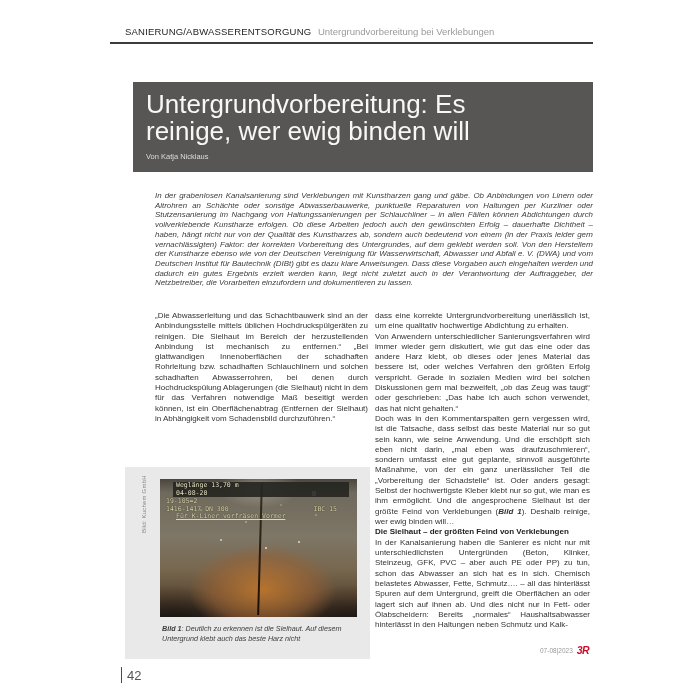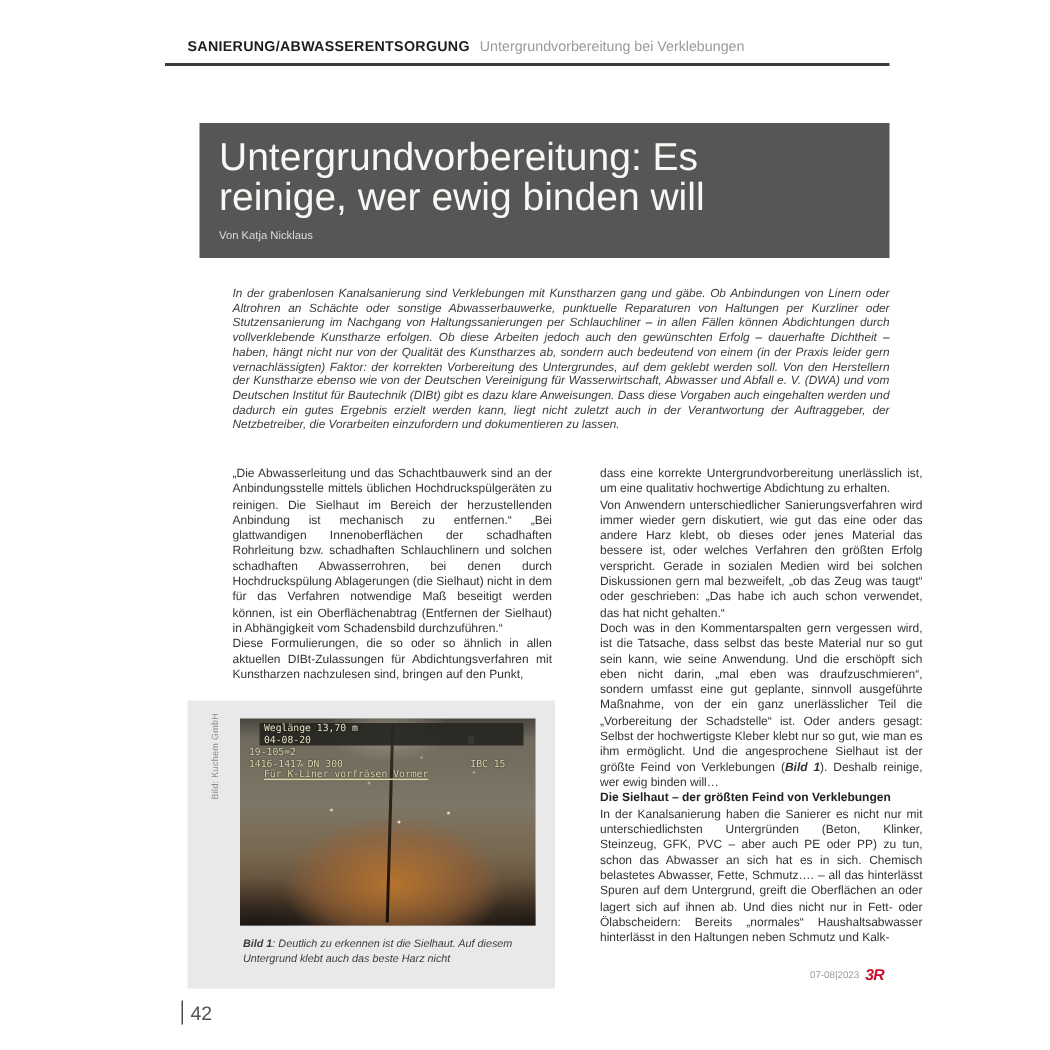--- a/index.html
+++ b/index.html
@@ -3,41 +3,41 @@
 <meta charset="utf-8">
 <style>
   html,body { margin:0; padding:0; background:#ffffff; }
   .page {
     position:relative; width:700px; height:700px; background:#ffffff;
     font-family:"Liberation Sans", sans-serif; overflow:hidden;
   }
 
   
   .header { position:absolute; left:125px; top:26px; font-size:9.5px; white-space:nowrap; }
-  .kicker { font-weight:700; color:#1d1d1b; letter-spacing:0.2px; }
+  .kicker { font-weight:400; color:#1d1d1b; letter-spacing:0.2px; }
   .topic  { color:#9a9a9a; margin-left:4px; }
   .rule   { position:absolute; left:110px; top:42px; width:483px; height:2px; background:#3c3c3b; }
 
   
   .title-block { position:absolute; left:133px; top:82px; width:460px; height:90px; background:#585654; }
   .title { margin:9px 0 0 13px; width:400px; font-size:26px; line-height:27px; font-weight:400; color:#f7f7f6; }
   .byline { position:absolute; left:13px; bottom:11px; font-size:7.5px; color:#dcdcdc; }
 
   
   .intro {
     position:absolute; left:155px; top:191px; width:438px;
     font-size:7.9px; font-style:italic; line-height:9.7px;
     text-align:justify; color:#3d3d3d;
   }
 
   
   .col { position:absolute; top:311px; font-size:8px; line-height:10.3px; color:#333; }
   .col p { margin:0; text-align:justify; }
   .col-left  { left:155px; width:213px; }
-  .col-right { left:400px; width:215px; }
+  .col-right { left:375px; width:215px; }
   .subhead { font-weight:700; color:#222; margin-top:5px; margin-bottom:1px; line-height:10.5px; text-align:left; }
   .bold-it { font-weight:700; font-style:italic; }
 
   
   .figure-panel { position:absolute; left:125px; top:467px; width:245px; height:192px; background:#e9e9e9; }
   .credit {
     position:absolute; left:16px; top:66px; transform-origin:0 0; transform:rotate(-90deg);
     font-size:6px; color:#8a8a8a; white-space:nowrap; letter-spacing:0.2px;
   }
   .photo {
@@ -92,21 +92,20 @@
 
   <div class="title-block">
     <div class="title">Untergrundvorbereitung: Es reinige, wer ewig binden will</div>
     <div class="byline">Von Katja Nicklaus</div>
   </div>
 
   <div class="intro">In der grabenlosen Kanalsanierung sind Verklebungen mit Kunstharzen gang und gäbe. Ob Anbindungen von Linern oder Altrohren an Schächte oder sonstige Abwasserbauwerke, punktuelle Reparaturen von Haltungen per Kurzliner oder Stutzensanierung im Nachgang von Haltungssanierungen per Schlauchliner – in allen Fällen können Abdichtungen durch vollverklebende Kunstharze erfolgen. Ob diese Arbeiten jedoch auch den gewünschten Erfolg – dauerhafte Dichtheit – haben, hängt nicht nur von der Qualität des Kunstharzes ab, sondern auch bedeutend von einem (in der Praxis leider gern vernachlässigten) Faktor: der korrekten Vorbereitung des Untergrundes, auf dem geklebt werden soll. Von den Herstellern der Kunstharze ebenso wie von der Deutschen Vereinigung für Wasserwirtschaft, Abwasser und Abfall e. V. (DWA) und vom Deutschen Institut für Bautechnik (DIBt) gibt es dazu klare Anweisungen. Dass diese Vorgaben auch eingehalten werden und dadurch ein gutes Ergebnis erzielt werden kann, liegt nicht zuletzt auch in der Verantwortung der Auftraggeber, der Netzbetreiber, die Vorarbeiten einzufordern und dokumentieren zu lassen.</div>
 
   <div class="col col-left">
     <p>„Die Abwasserleitung und das Schachtbauwerk sind an der Anbindungsstelle mittels üblichen Hochdruckspülgeräten zu reinigen. Die Sielhaut im Bereich der herzustellenden Anbindung ist mechanisch zu entfernen.“ „Bei glattwandigen Innenoberflächen der schadhaften Rohrleitung bzw. schadhaften Schlauchlinern und solchen schadhaften Abwasserrohren, bei denen durch Hochdruckspülung Ablagerungen (die Sielhaut) nicht in dem für das Verfahren notwendige Maß beseitigt werden können, ist ein Oberflächenabtrag (Entfernen der Sielhaut) in Abhängigkeit vom Schadensbild durchzuführen.“</p>
-    <p>Diese Formulierungen, die so oder so ähnlich in allen aktuellen DIBt-Zulassungen für Abdichtungsverfahren mit Kunstharzen nachzulesen sind, bringen auf den Punkt,</p>
   </div>
 
   <div class="figure-panel">
     <div class="credit">Bild: Kuchem GmbH</div>
     <div class="photo">
       <div class="speckles"></div>
       <div class="crack"></div>
       <div class="marker"></div>
       <div class="overlay">
         <div class="ov-row ov-row1">

